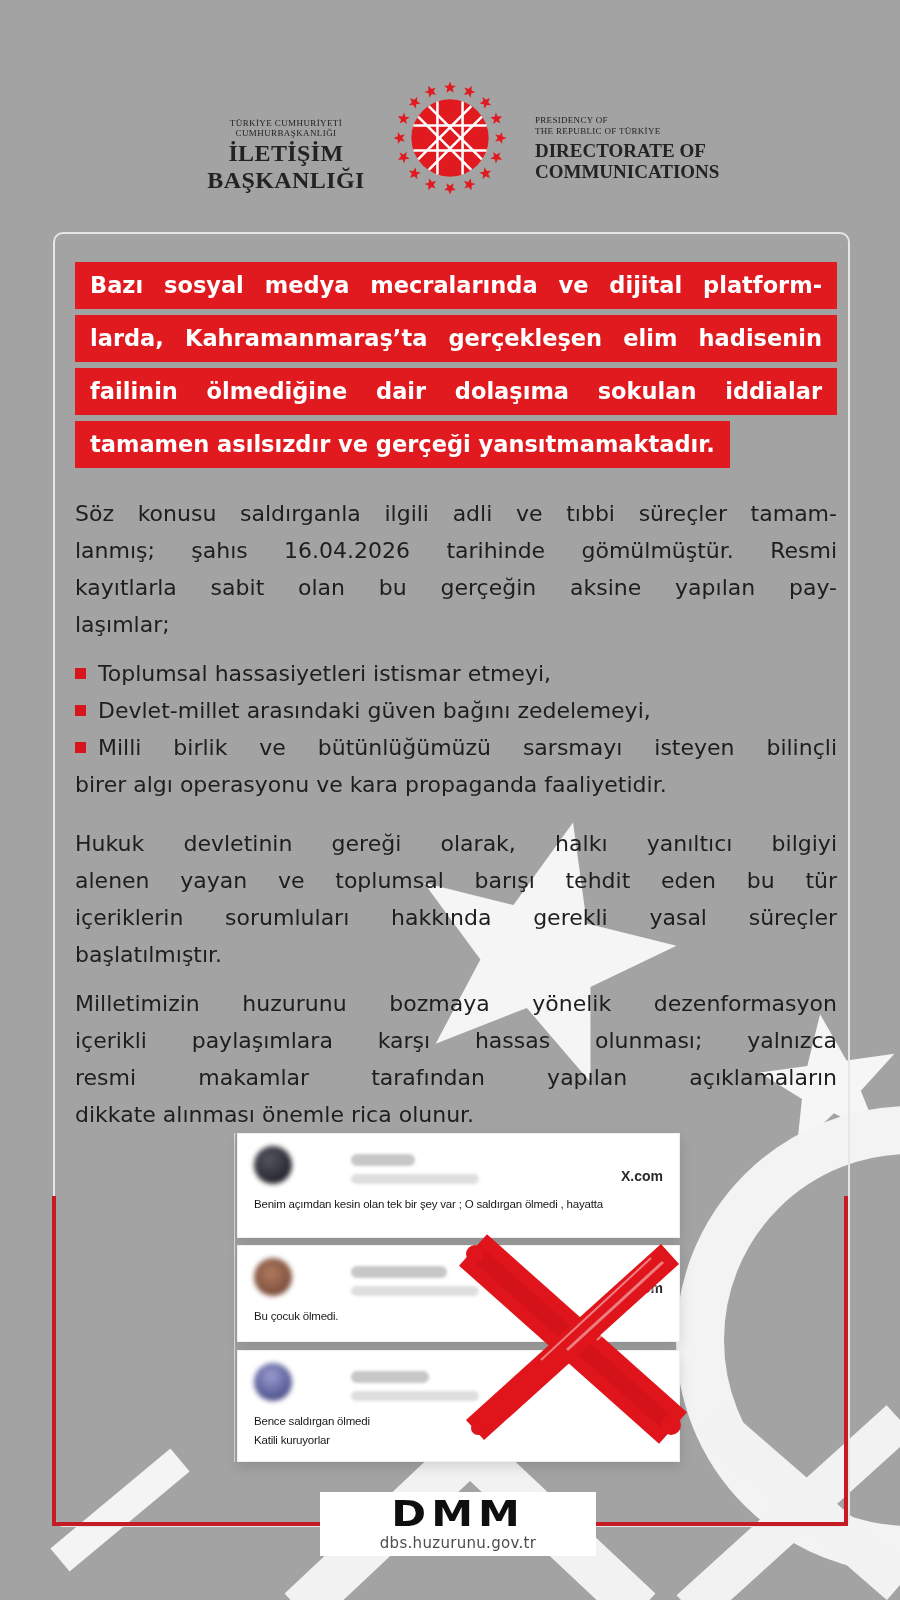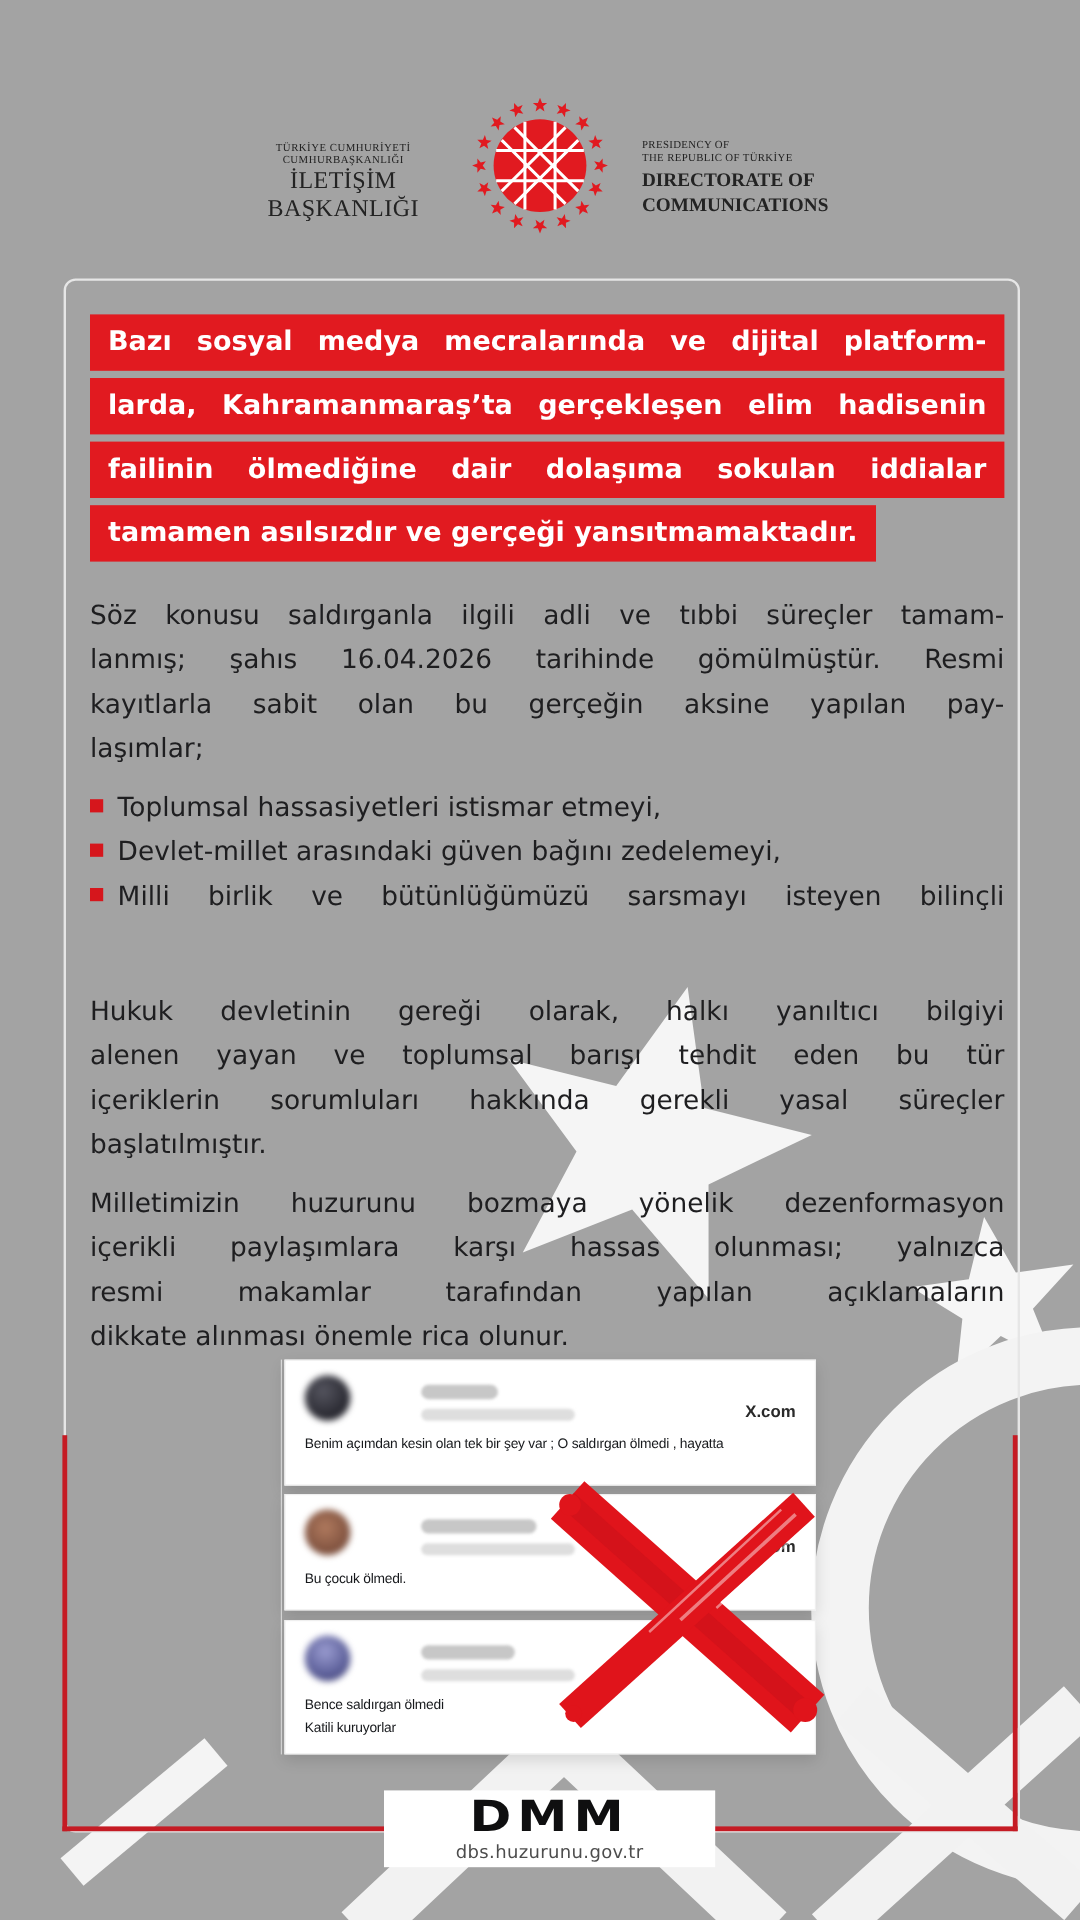--- a/index.html
+++ b/index.html
@@ -6,25 +6,25 @@
   .page{position:relative;width:900px;height:1600px;background:#a3a3a3;overflow:hidden;
         font-family:"DejaVu Sans",sans-serif;}
 
   
   .watermark{position:absolute;left:0;top:0;width:900px;height:1600px;z-index:0;}
 
   
   .hdr-left{position:absolute;left:188px;top:118px;width:196px;text-align:center;z-index:1;
             font-family:"Liberation Serif",serif;color:#232323;}
   .hdr-left .small{font-size:9px;letter-spacing:.4px;}
-  .hdr-left .main{font-size:20px;font-weight:400;letter-spacing:.4px;margin-top:2px;}
+  .hdr-left .main{font-size:24px;font-weight:700;letter-spacing:.4px;margin-top:2px;}
   .hdr-right{position:absolute;left:535px;top:115px;width:220px;text-align:left;z-index:1;
              font-family:"Liberation Serif",serif;color:#232323;}
   .hdr-right .small{font-size:9px;letter-spacing:.3px;line-height:11px;}
-  .hdr-right .main{font-size:16px;font-weight:700;line-height:21px;margin-top:3px;}
+  .hdr-right .main{font-size:19px;font-weight:700;line-height:21px;margin-top:3px;}
   .emblem{position:absolute;left:392px;top:80px;z-index:1;}
 
   
   .panel{position:absolute;left:53px;top:232px;width:793px;height:1291px;
          border:2px solid #e6e6e6;border-radius:10px;z-index:1;}
   .rb{position:absolute;background:#c51b24;z-index:2;}
   .rb-left{left:52px;top:1196px;width:4px;height:330px;}
   .rb-right{left:844px;top:1196px;width:4px;height:330px;}
   .rb-bottom{left:52px;top:1522px;width:796px;height:4px;}
 
@@ -142,20 +142,21 @@
     <div class="bl j">Söz konusu saldırganla ilgili adli ve tıbbi süreçler tamam-</div>
     <div class="bl j">lanmış; şahıs 16.04.2026 tarihinde gömülmüştür. Resmi</div>
     <div class="bl j">kayıtlarla sabit olan bu gerçeğin aksine yapılan pay-</div>
     <div class="bl">laşımlar;</div>
   </div>
 
   <div class="content" style="top:655px">
     <div class="bl"><span class="sq"></span><span>Toplumsal hassasiyetleri istismar etmeyi,</span></div>
     <div class="bl"><span class="sq"></span><span>Devlet-millet arasındaki güven bağını zedelemeyi,</span></div>
     <div class="bl j"><span class="sq"></span><span>Milli birlik ve bütünlüğümüzü sarsmayı isteyen bilinçli</span></div>
+    <div class="bl">birer algı operasyonu ve kara propaganda faaliyetidir.</div>
   </div>
 
   <div class="content" style="top:825px">
     <div class="bl j">Hukuk devletinin gereği olarak, halkı yanıltıcı bilgiyi</div>
     <div class="bl j">alenen yayan ve toplumsal barışı tehdit eden bu tür</div>
     <div class="bl j">içeriklerin sorumluları hakkında gerekli yasal süreçler</div>
     <div class="bl">başlatılmıştır.</div>
   </div>
 
   <div class="content" style="top:985px">

